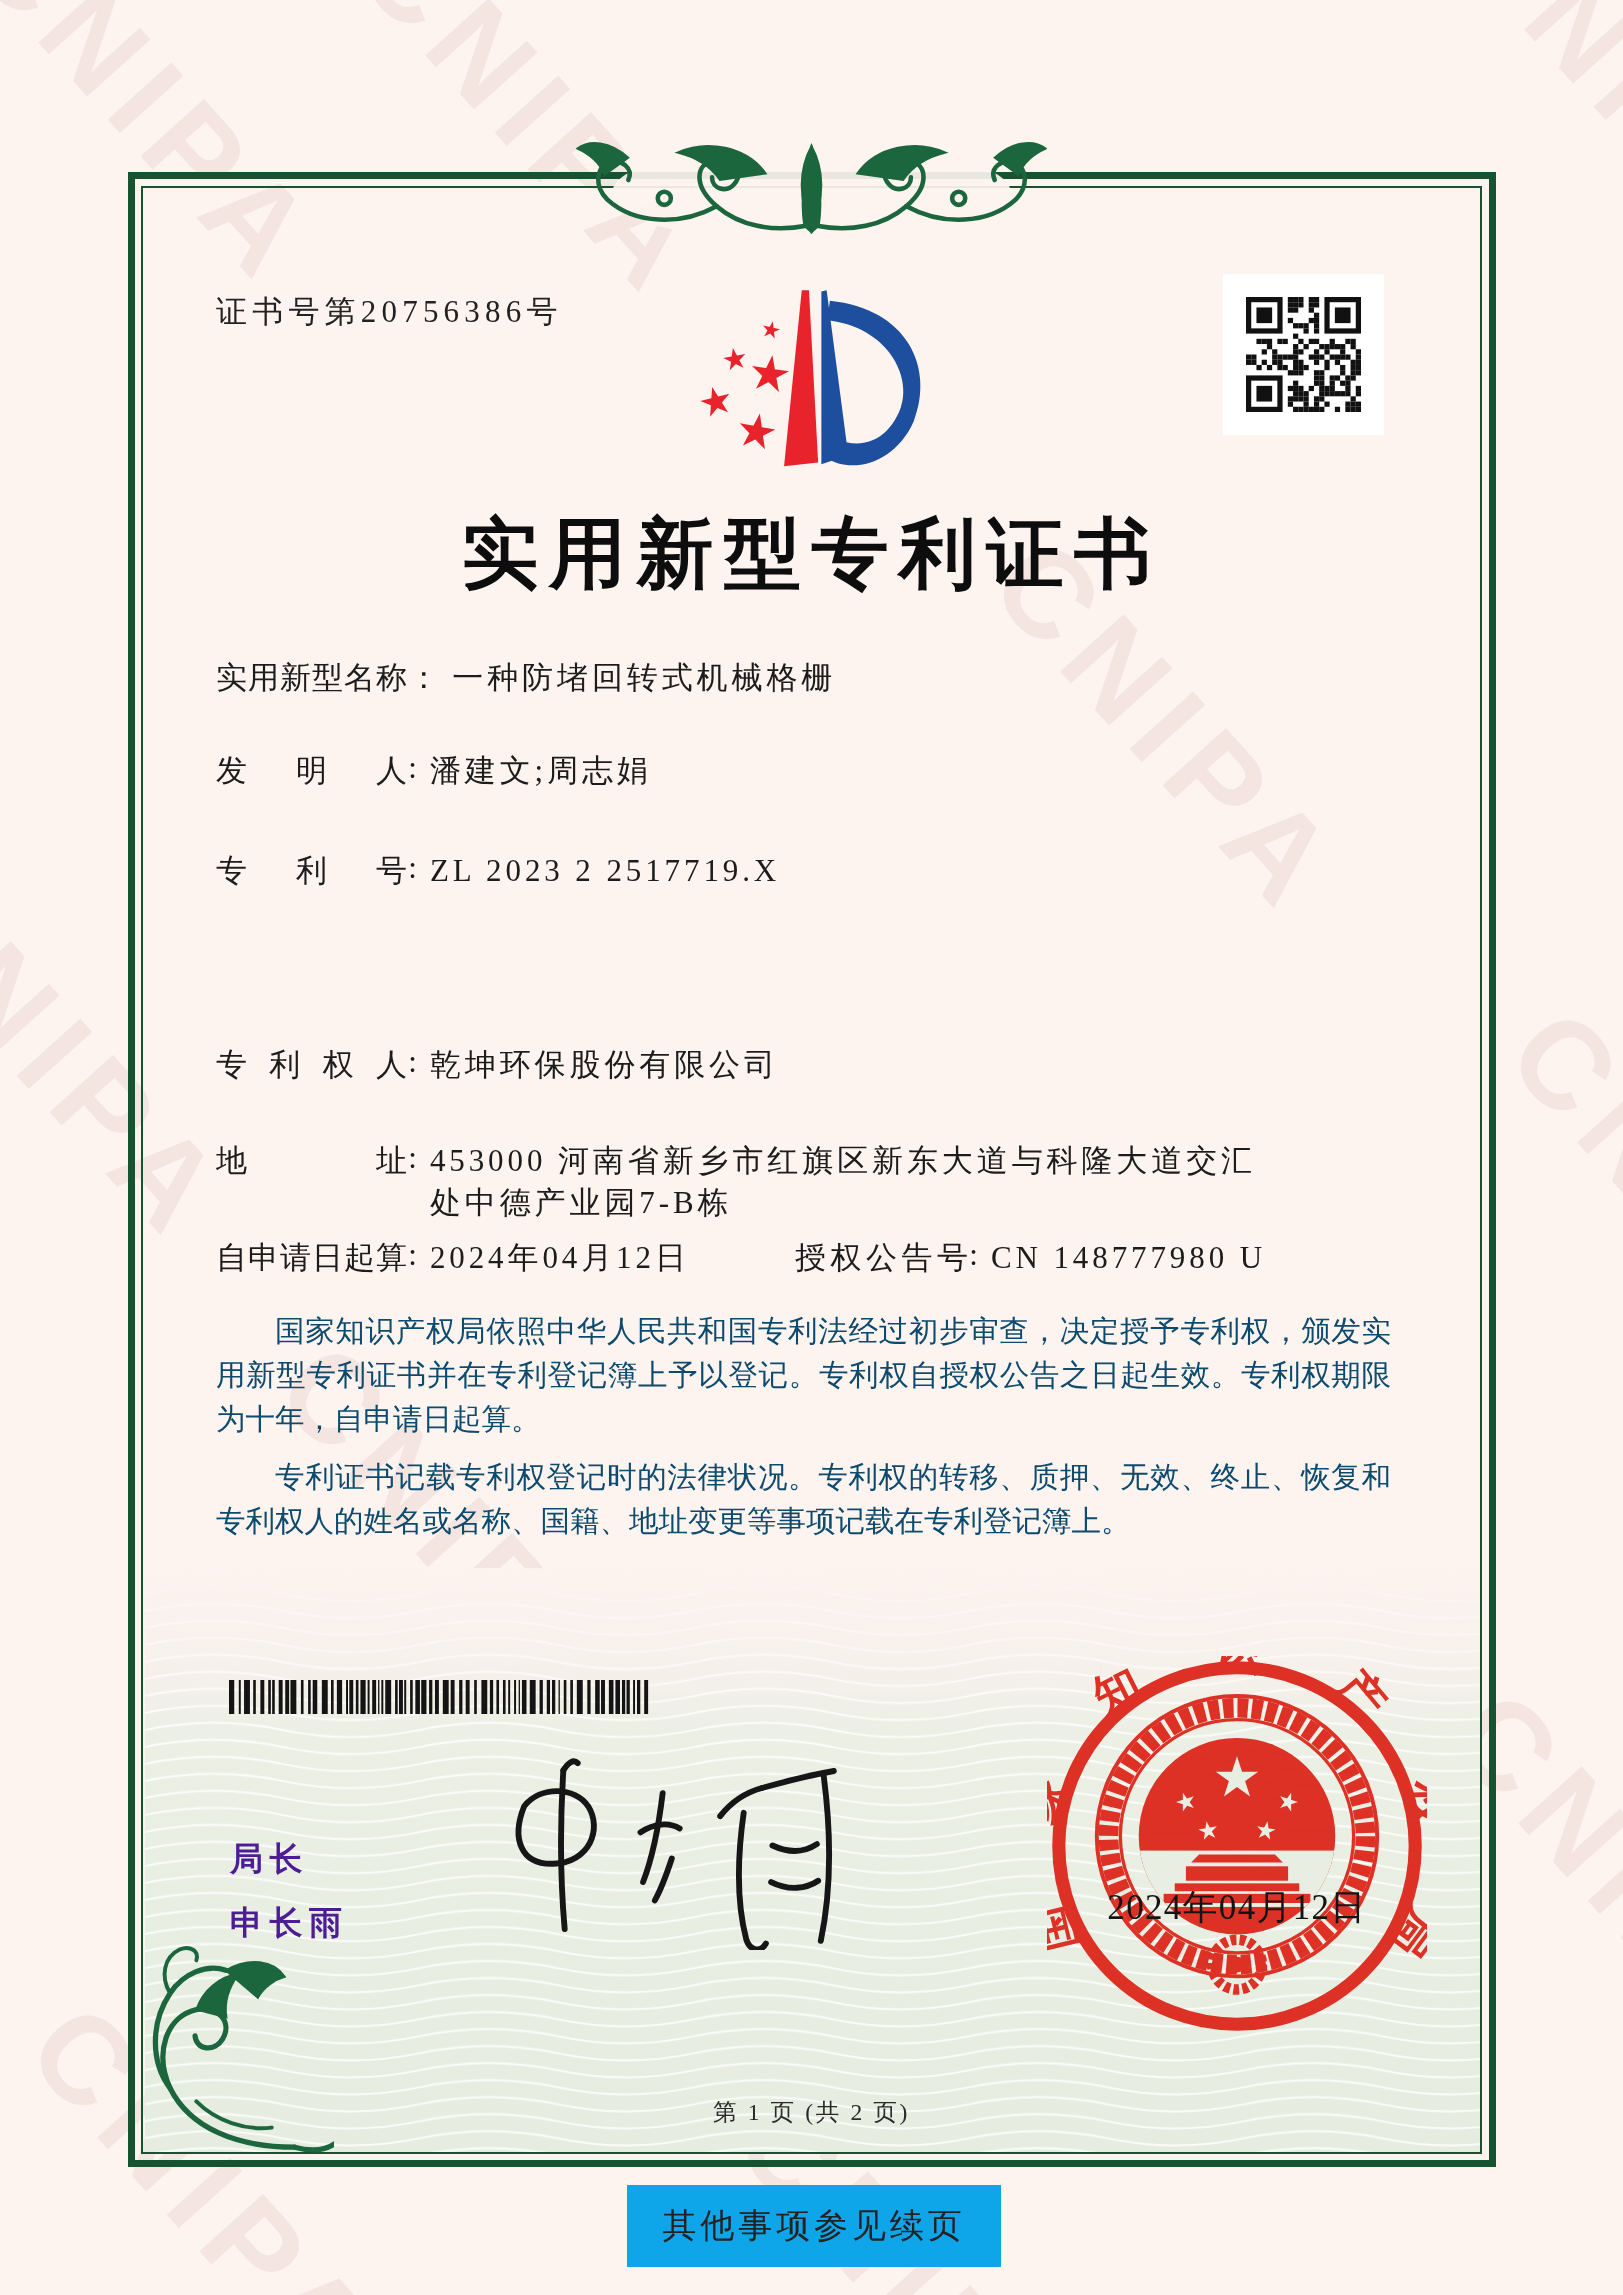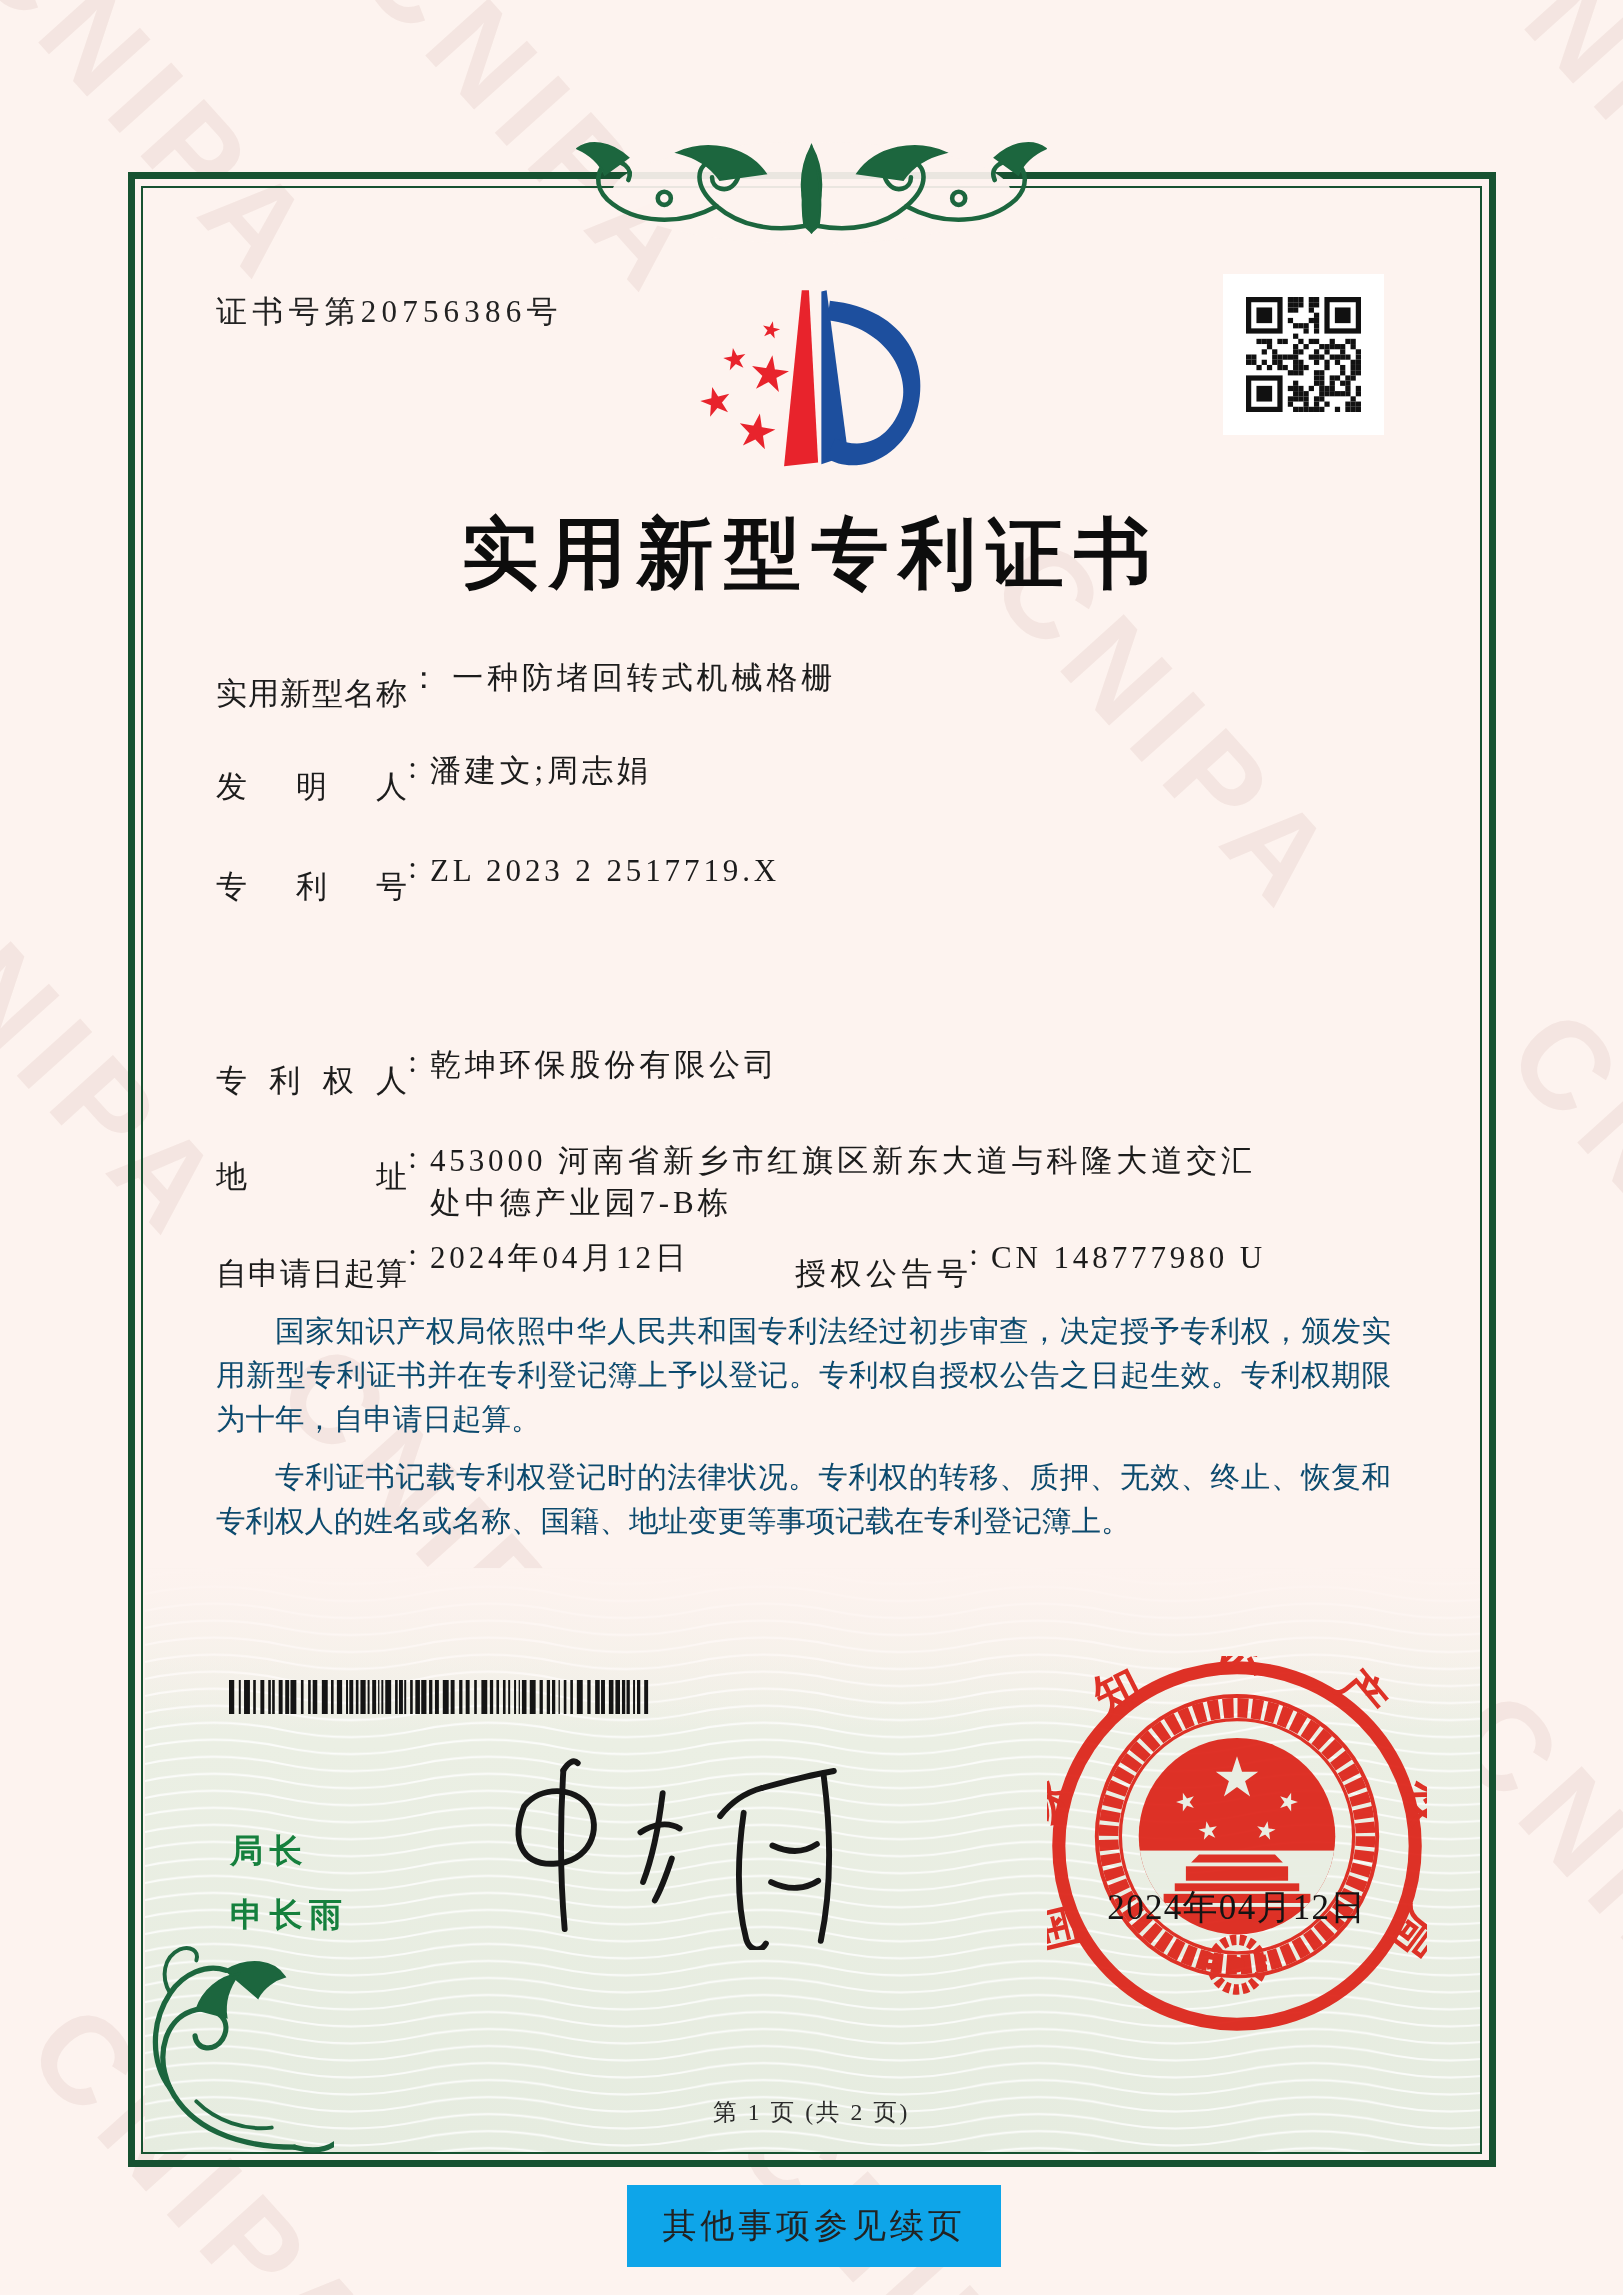--- a/index.html
+++ b/index.html
@@ -19,32 +19,32 @@
   
   .frame-outer{left:128px;top:172px;width:1354px;height:1981px;border:7.2px solid #175231;}
   .frame-inner{left:141px;top:186px;width:1337px;height:1964px;border:2px solid #175231;}
   
   .cert-no{left:216px;top:291px;font-size:31px;letter-spacing:5.2px;color:#222;}
   .qr-box{left:1223px;top:274px;width:161px;height:161px;background:#ffffff;}
   .qr-box svg{position:absolute;left:23px;top:23px;}
   .title{left:0;top:503px;width:1623px;text-align:center;font-size:77px;font-weight:900;letter-spacing:10.5px;color:#0d0d0d;}
   
   .frow{position:absolute;left:216px;font-size:31px;white-space:nowrap;color:#1c1c1c;}
-  .flabel{display:inline-block;width:191px;text-align:justify;text-align-last:justify;vertical-align:top;margin-top:16px;}
+  .flabel{display:inline-block;width:191px;text-align:justify;text-align-last:justify;vertical-align:top;}
   .fcolon{display:inline-block;margin-left:1.3px;vertical-align:top;}
   .fvalue{display:inline-block;margin-left:13px;letter-spacing:3.9px;vertical-align:top;white-space:pre-line;line-height:42px;}
   .grant-cell2{position:absolute;left:579px;top:0;white-space:nowrap;}
   .grant-cell2 .flabel{width:173px;}
   
   .paras{left:216px;top:1309px;width:1175px;font-size:29.5px;line-height:44px;text-align:justify;color:#0c4a6e;}
   .paras p{margin:0 0 14.4px 0;text-indent:2em;}
   
   .barcode{left:229px;top:1680px;width:425px;height:34px;}
   
-  .signer{font-family:"Liberation Sans","DejaVu Sans",sans-serif;font-weight:bold;font-size:33px;letter-spacing:6.5px;color:#15803d;}
+  .signer{font-family:"Liberation Sans","DejaVu Sans",sans-serif;font-weight:bold;font-size:33px;letter-spacing:6.5px;color:#4c1d95;margin-top:8px;}
   .signer-title{left:230px;top:1829px;}
   .signer-name{left:230px;top:1893px;text-align:center;}
   
   .seal-date{left:1034px;top:1884px;width:406px;text-align:center;font-size:35px;letter-spacing:1.3px;color:#141414;}
   
   .page-info{left:0;top:2096px;width:1623px;text-align:center;font-size:23.6px;letter-spacing:2.6px;color:#2a2a2a;}
   .cont-box{left:627px;top:2185px;width:374px;height:82px;background:#0ea5e9;}
   .cont-text{width:100%;height:100%;display:flex;align-items:center;justify-content:center;font-size:34px;letter-spacing:3.9px;color:#222;}
 </style>
 </head>

